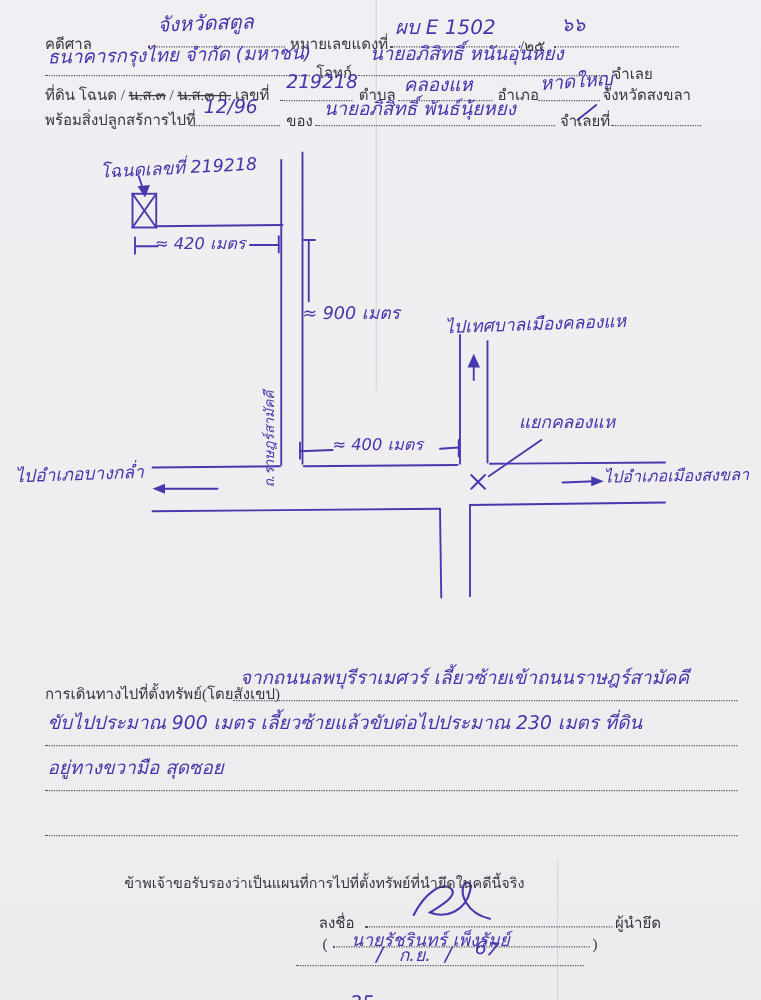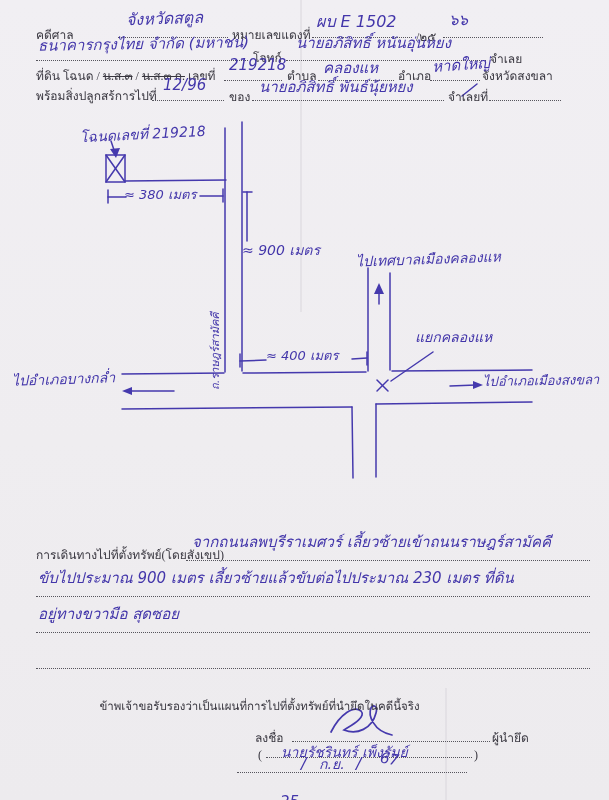--- a/index.html
+++ b/index.html
@@ -142,21 +142,21 @@
   <span class="abs printed" style="left:36px;top:86px;">พร้อมสิ่งปลูกสร้การไปที่</span>
   <span class="abs hw" style="left:163px;top:76px;font-size:15px;">12/96</span>
   <div class="dots" style="left:152px;width:72px;top:100px;"></div>
   <span class="abs printed" style="left:229px;top:87px;">ของ</span>
   <span class="abs hw" style="left:259px;top:75px;font-size:15px;">นายอภิสิทธิ์ พันธ์นุ้ยหยง</span>
   <div class="dots" style="left:252px;width:192px;top:100px;"></div>
   <span class="abs printed" style="left:448px;top:87px;">จำเลยที่</span>
   <div class="dots" style="left:489px;width:72px;top:100px;"></div>
 
   <span class="abs hw" style="left:80px;top:123px;font-size:14px;transform:rotate(-3deg);">โฉนดเลขที่ 219218</span>
-  <span class="abs hw" style="left:124px;top:184px;font-size:13px;">≈ 380 เมตร</span>
+  <span class="abs hw" style="left:124px;top:184px;font-size:13px;">≈ 420 เมตร</span>
   <span class="abs hw" style="left:242px;top:239px;font-size:14px;">≈ 900 เมตร</span>
   <span class="abs hw" style="left:206px;top:390px;font-size:11px;transform-origin:0 0;transform:rotate(-90deg);">ถ.ราษฎร์สามัคคี</span>
   <span class="abs hw" style="left:356px;top:248px;font-size:14px;transform:rotate(-2deg);">ไปเทศบาลเมืองคลองแห</span>
   <span class="abs hw" style="left:415px;top:326px;font-size:14px;">แยกคลองแห</span>
   <span class="abs hw" style="left:266px;top:345px;font-size:13px;">≈ 400 เมตร</span>
   <span class="abs hw" style="left:12px;top:368px;font-size:14px;transform:rotate(-2deg);">ไปอำเภอบางกล่ำ</span>
   <span class="abs hw" style="left:483px;top:370px;font-size:13px;transform:rotate(-1deg);">ไปอำเภอเมืองสงขลา</span>
 
   <span class="abs printed" style="left:36px;top:545px;">การเดินทางไปที่ตั้งทรัพย์(โดยสังเขป)</span>
   <span class="abs hw" style="left:192px;top:530px;font-size:15px;text-align:right;">จากถนนลพบุรีราเมศวร์ เลี้ยวซ้ายเข้าถนนราษฎร์สามัคคี</span>

